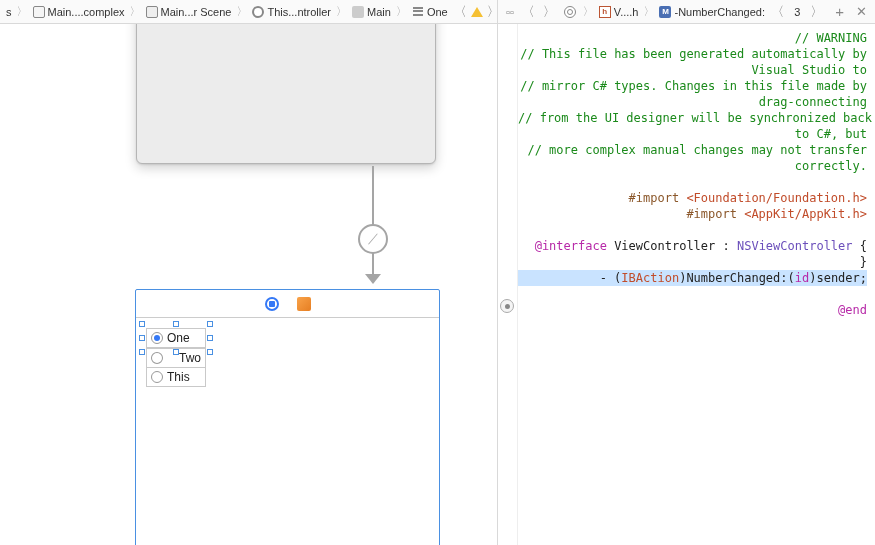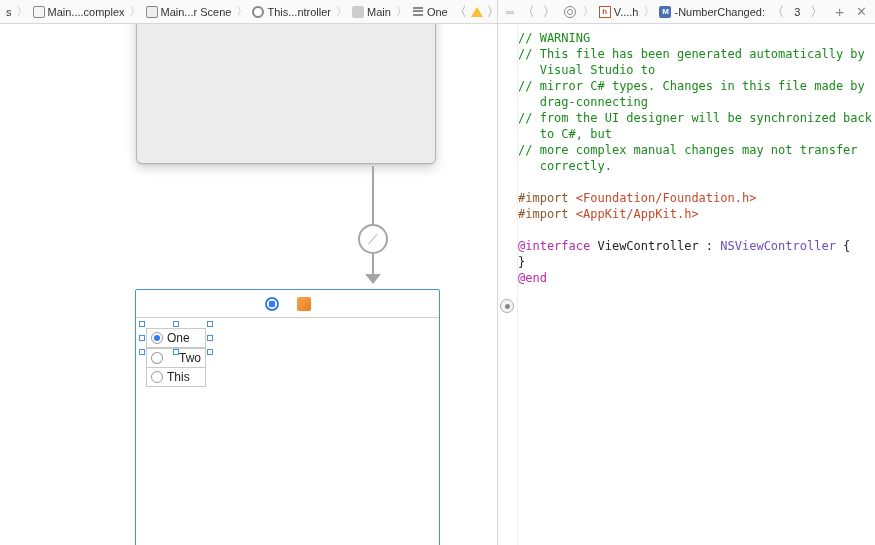--- a/index.html
+++ b/index.html
@@ -194,20 +194,21 @@
   .gutter-marker::after{content:'';width:5px;height:5px;background:#888;border-radius:50%;}
 
   .code-pane {
     flex:1;
     font-family: Menlo, Monaco, Consolas, monospace;
     font-size: 12px;
     line-height: 16px;
     padding: 6px 8px 21px 0;
     white-space: pre;
     overflow:hidden;
+    text-align:right;
   }
   .c-comment{color:#1b8a1b;}
   .c-keyword{color:#b72aa8;}
   .c-import{color:#c14c2a;}
   .c-pre{color:#8b572a;}
   .c-type{color:#6b4fbb;}
   .c-action{color:#c14c2a;}
   .c-text{color:#222;}
   .hl-line{background:#c9e3ff; display:block; width: 100%;}
 </style>
@@ -331,15 +332,16 @@
 <span class="c-comment">// from the UI designer will be synchronized back</span>
 <span class="c-comment">   to C#, but</span>
 <span class="c-comment">// more complex manual changes may not transfer</span>
 <span class="c-comment">   correctly.</span>
 
 <span class="c-pre">#import </span><span class="c-import">&lt;Foundation/Foundation.h&gt;</span>
 <span class="c-pre">#import </span><span class="c-import">&lt;AppKit/AppKit.h&gt;</span>
 
 <span class="c-keyword">@interface</span><span class="c-text"> ViewController : </span><span class="c-type">NSViewController</span><span class="c-text"> {</span>
 <span class="c-text">}</span>
+<span class="hl-line"><span class="c-text">- (</span><span class="c-action">IBAction</span><span class="c-text">)NumberChanged:(</span><span class="c-keyword">id</span><span class="c-text">)sender;</span></span>
 <span class="c-keyword">@end</span>
 </div>
 </div>
 
 </body></html>

